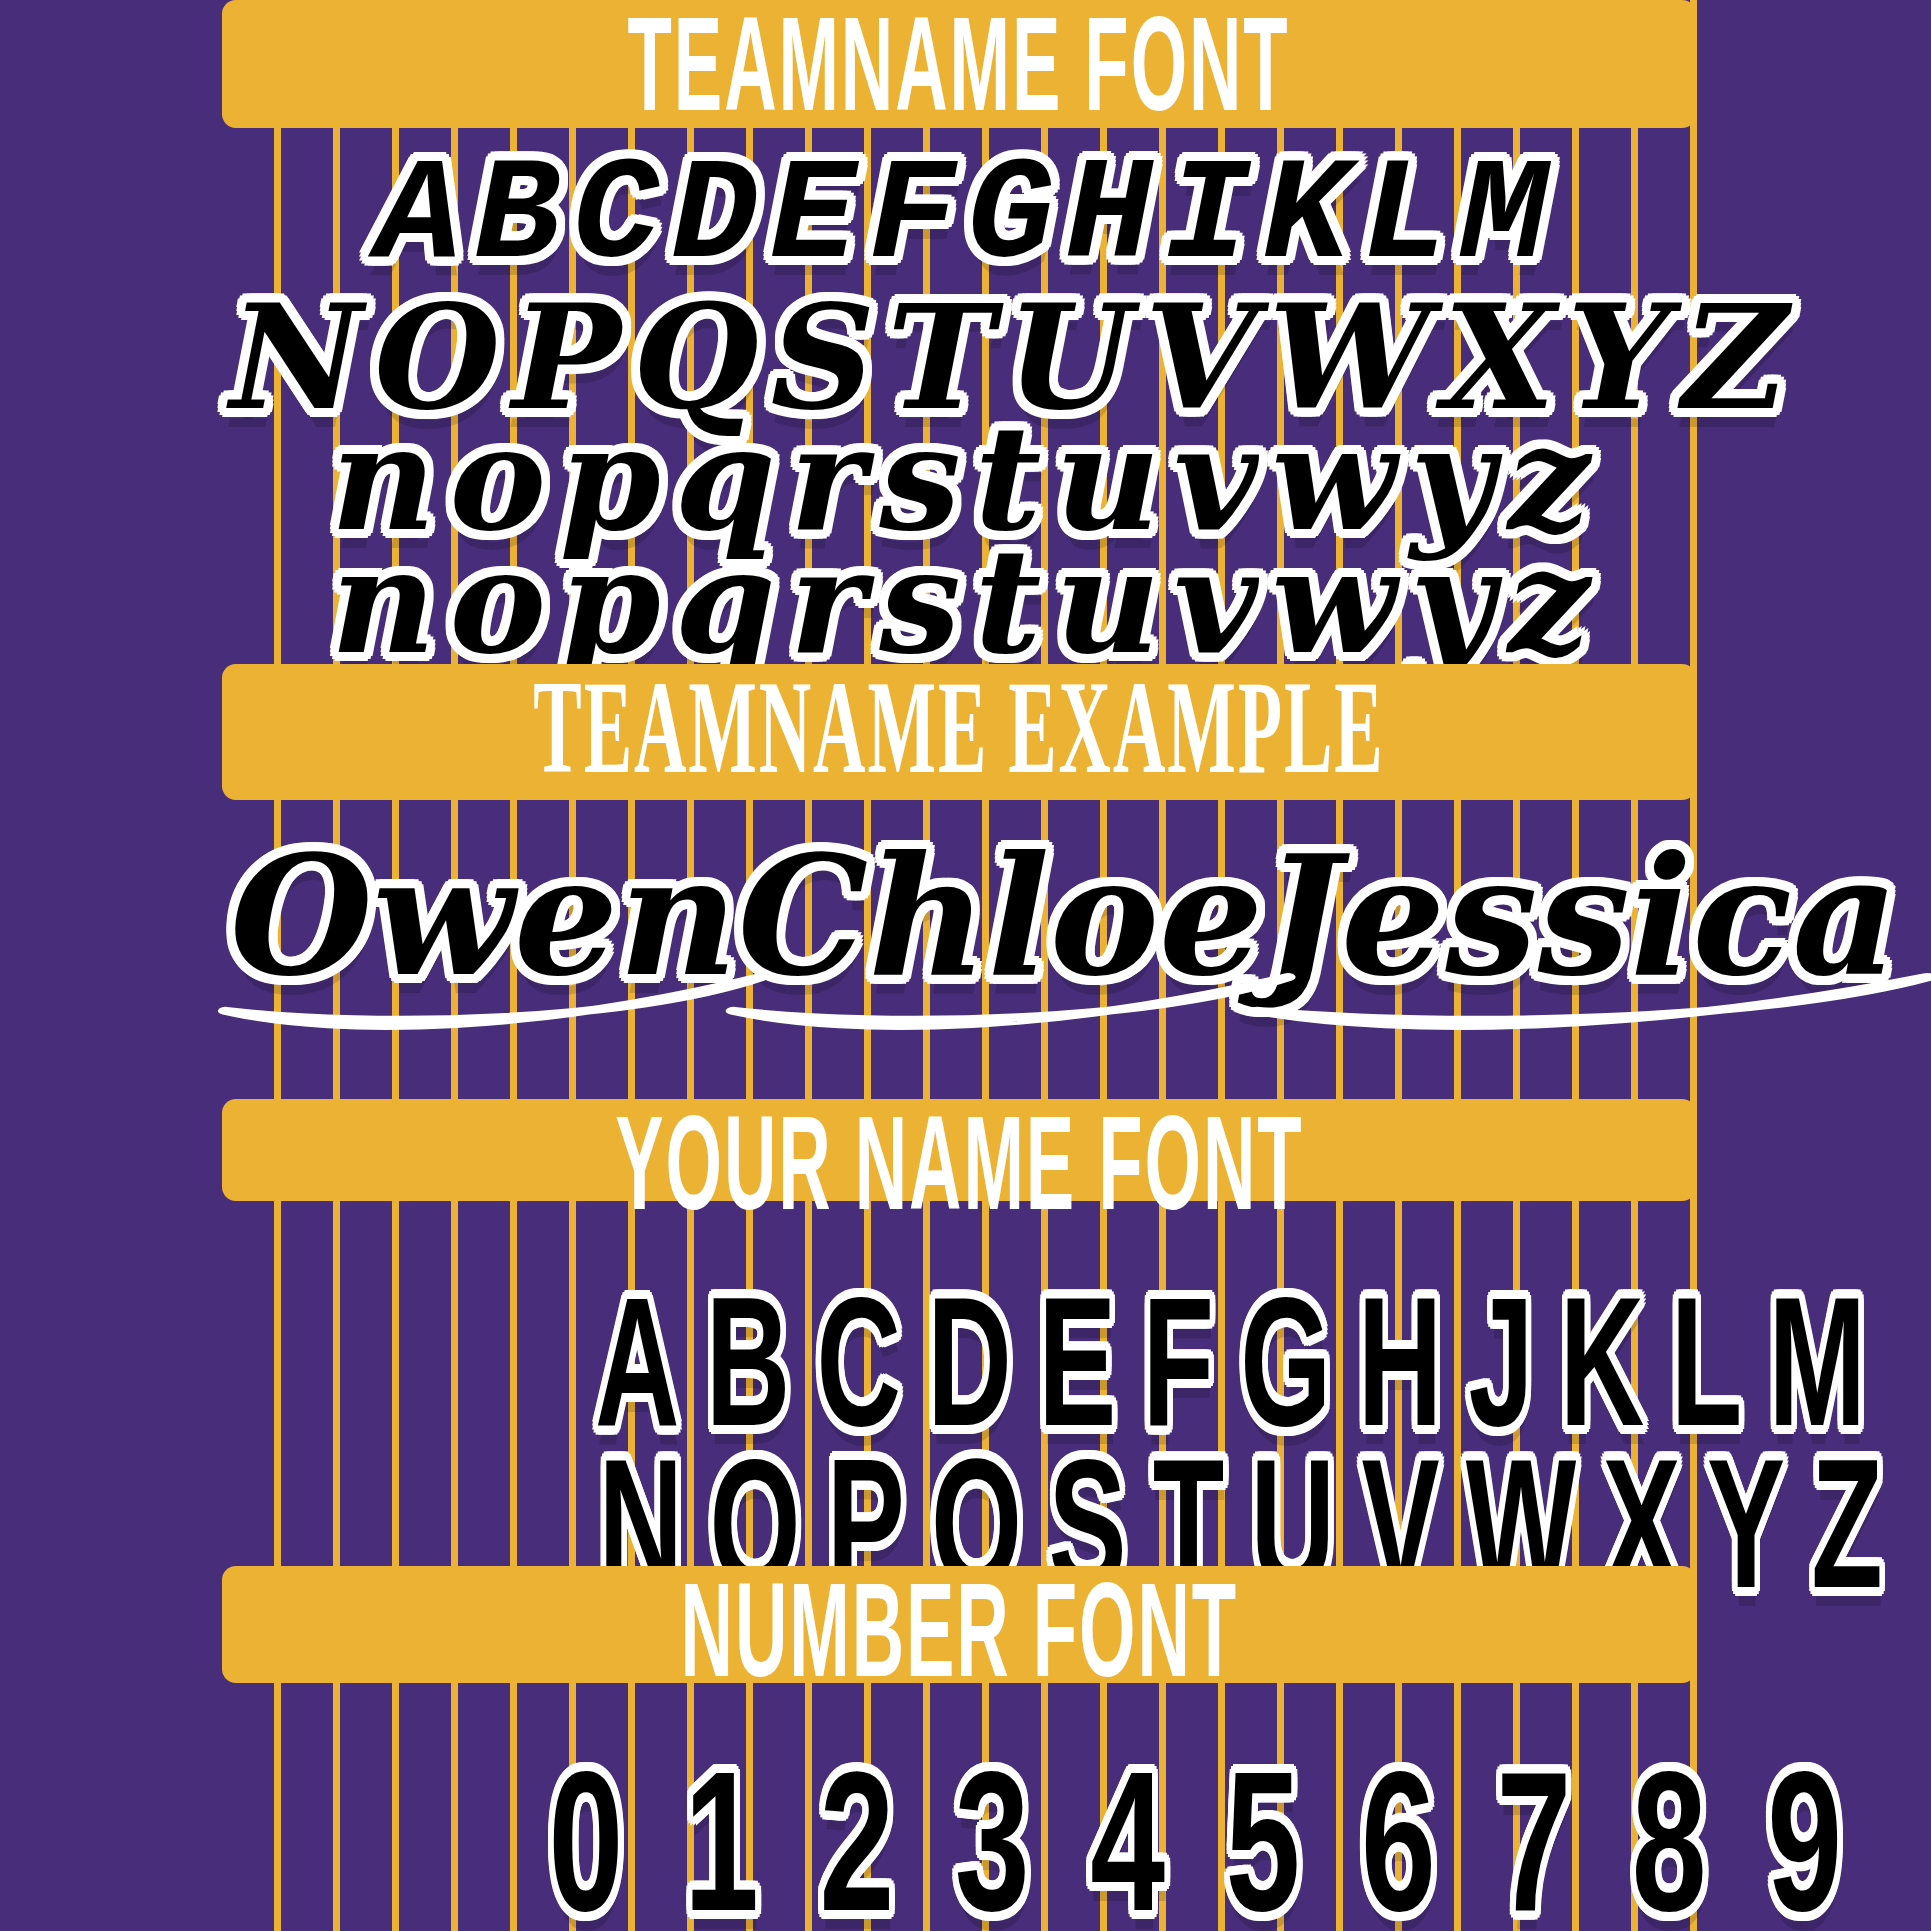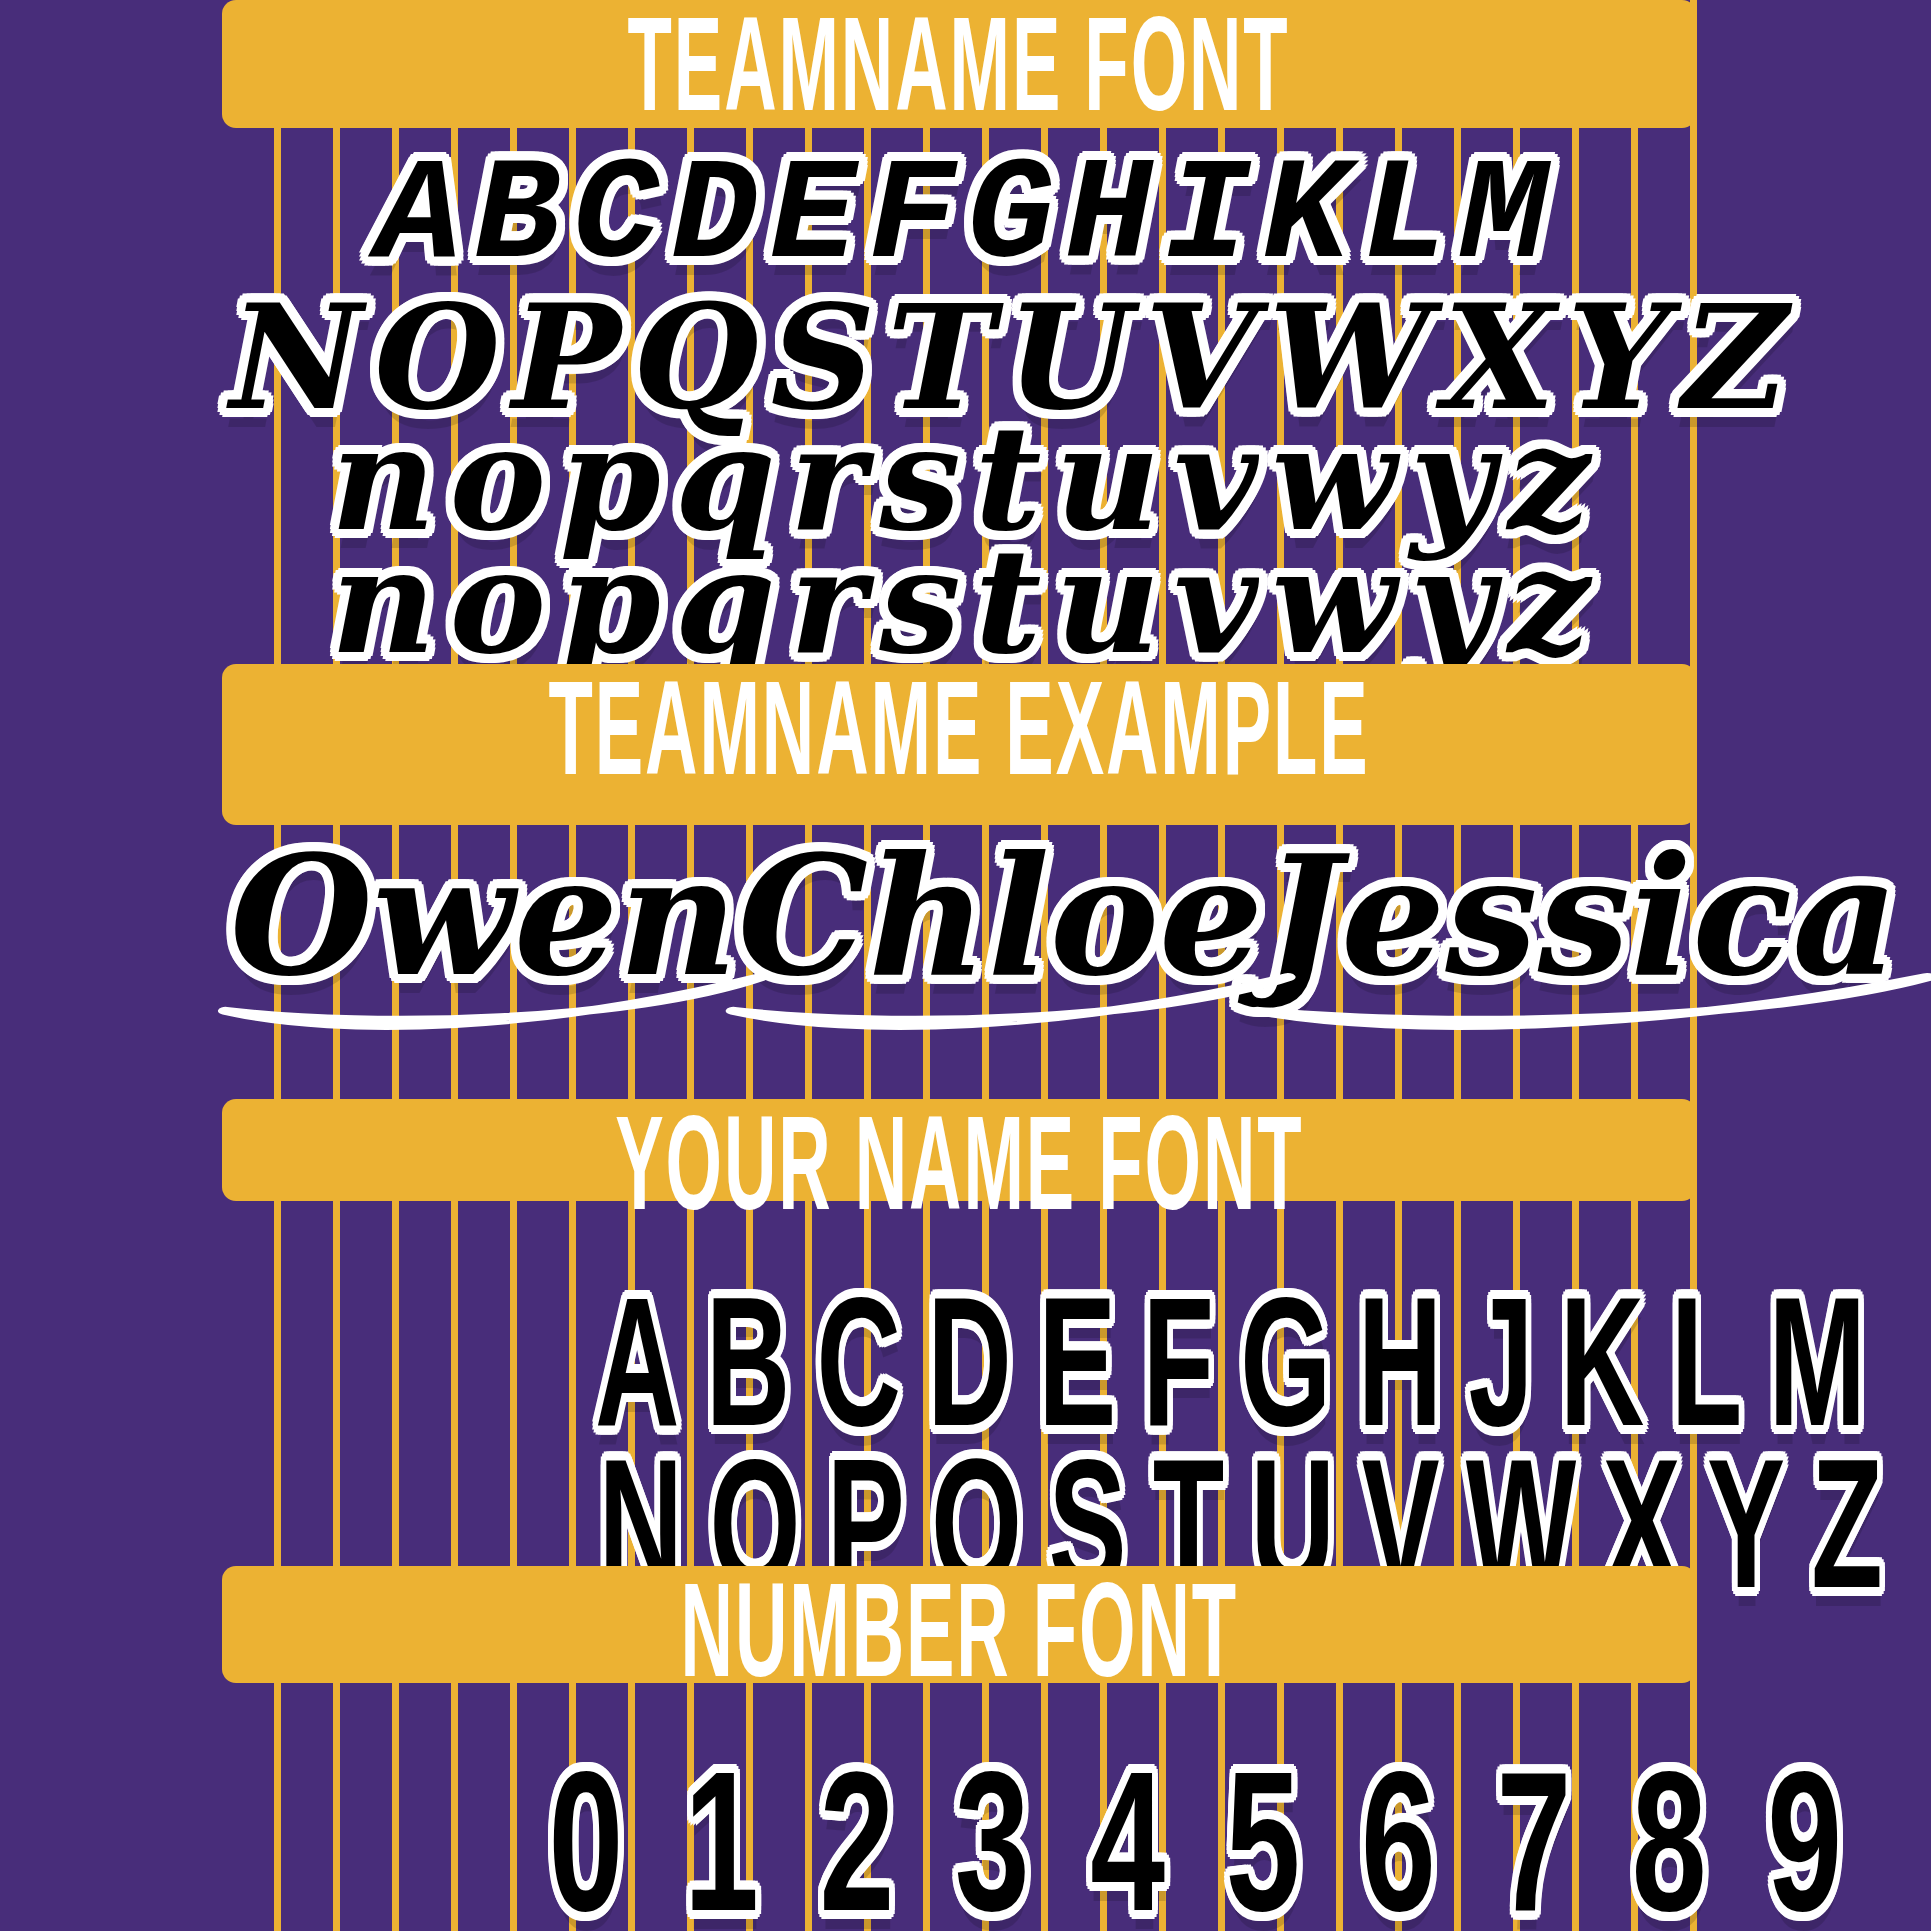--- a/index.html
+++ b/index.html
@@ -88,21 +88,21 @@
 
   <div class="banner" style="top:0;height:128px;">
     <span class="banner-label">TEAMNAME FONT</span>
   </div>
 
   <div class="glyphrow script script-caps outlined" style="top:145px;font-family:Liberation Mono, monospace;">ABCDEFGHIKLM</div>
   <div class="glyphrow script script-caps outlined" style="top:285px;">NOPQSTUVWXYZ</div>
   <div class="glyphrow script script-lower outlined" style="top:406px;">nopqrstuvwyz</div>
   <div class="glyphrow script script-lower outlined" style="top:529px;">nopqrstuvwyz</div>
 
-  <div class="banner" style="top:664px;height:161px;">
+  <div class="banner" style="top:664px;height:136px;font-family:Liberation Serif, serif;">
     <span class="banner-label">TEAMNAME EXAMPLE</span>
   </div>
 
   <div class="names">
     <div class="name-block">
       <span class="name-text outlined">Owen</span>
       <svg class="swoosh" viewBox="0 0 340 80" preserveAspectRatio="none">
         <path d="M10,46 C80,76 200,68 330,8 C252,58 100,66 10,46 Z"></path>
       </svg>
     </div>

